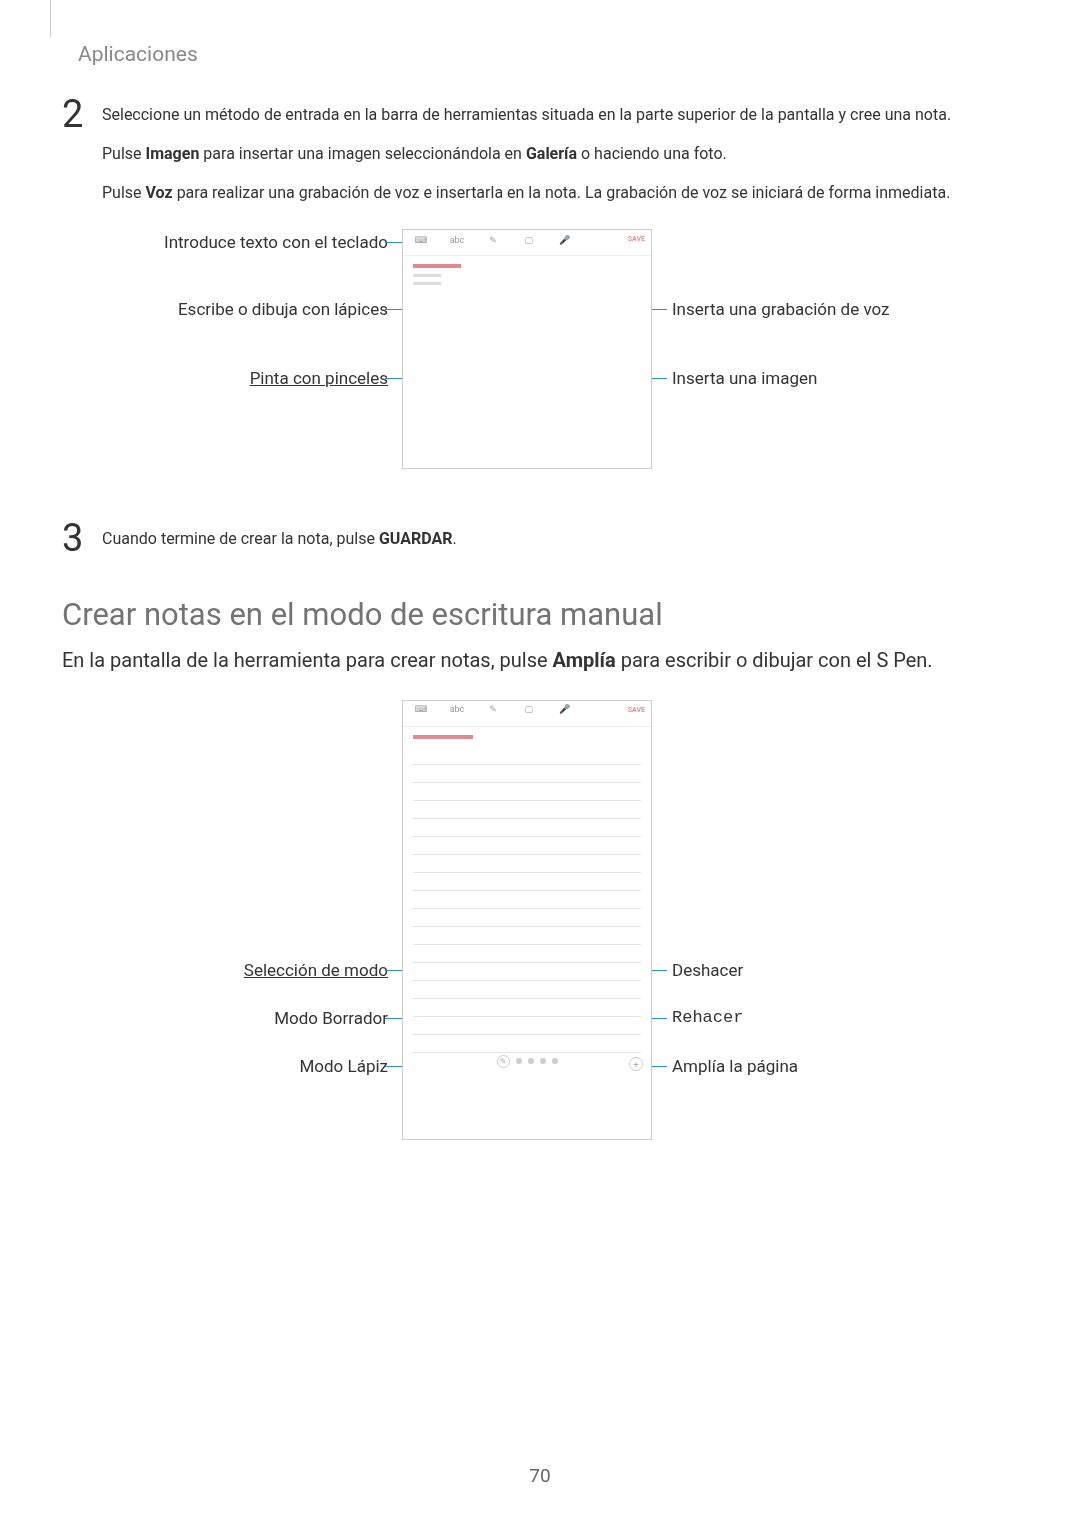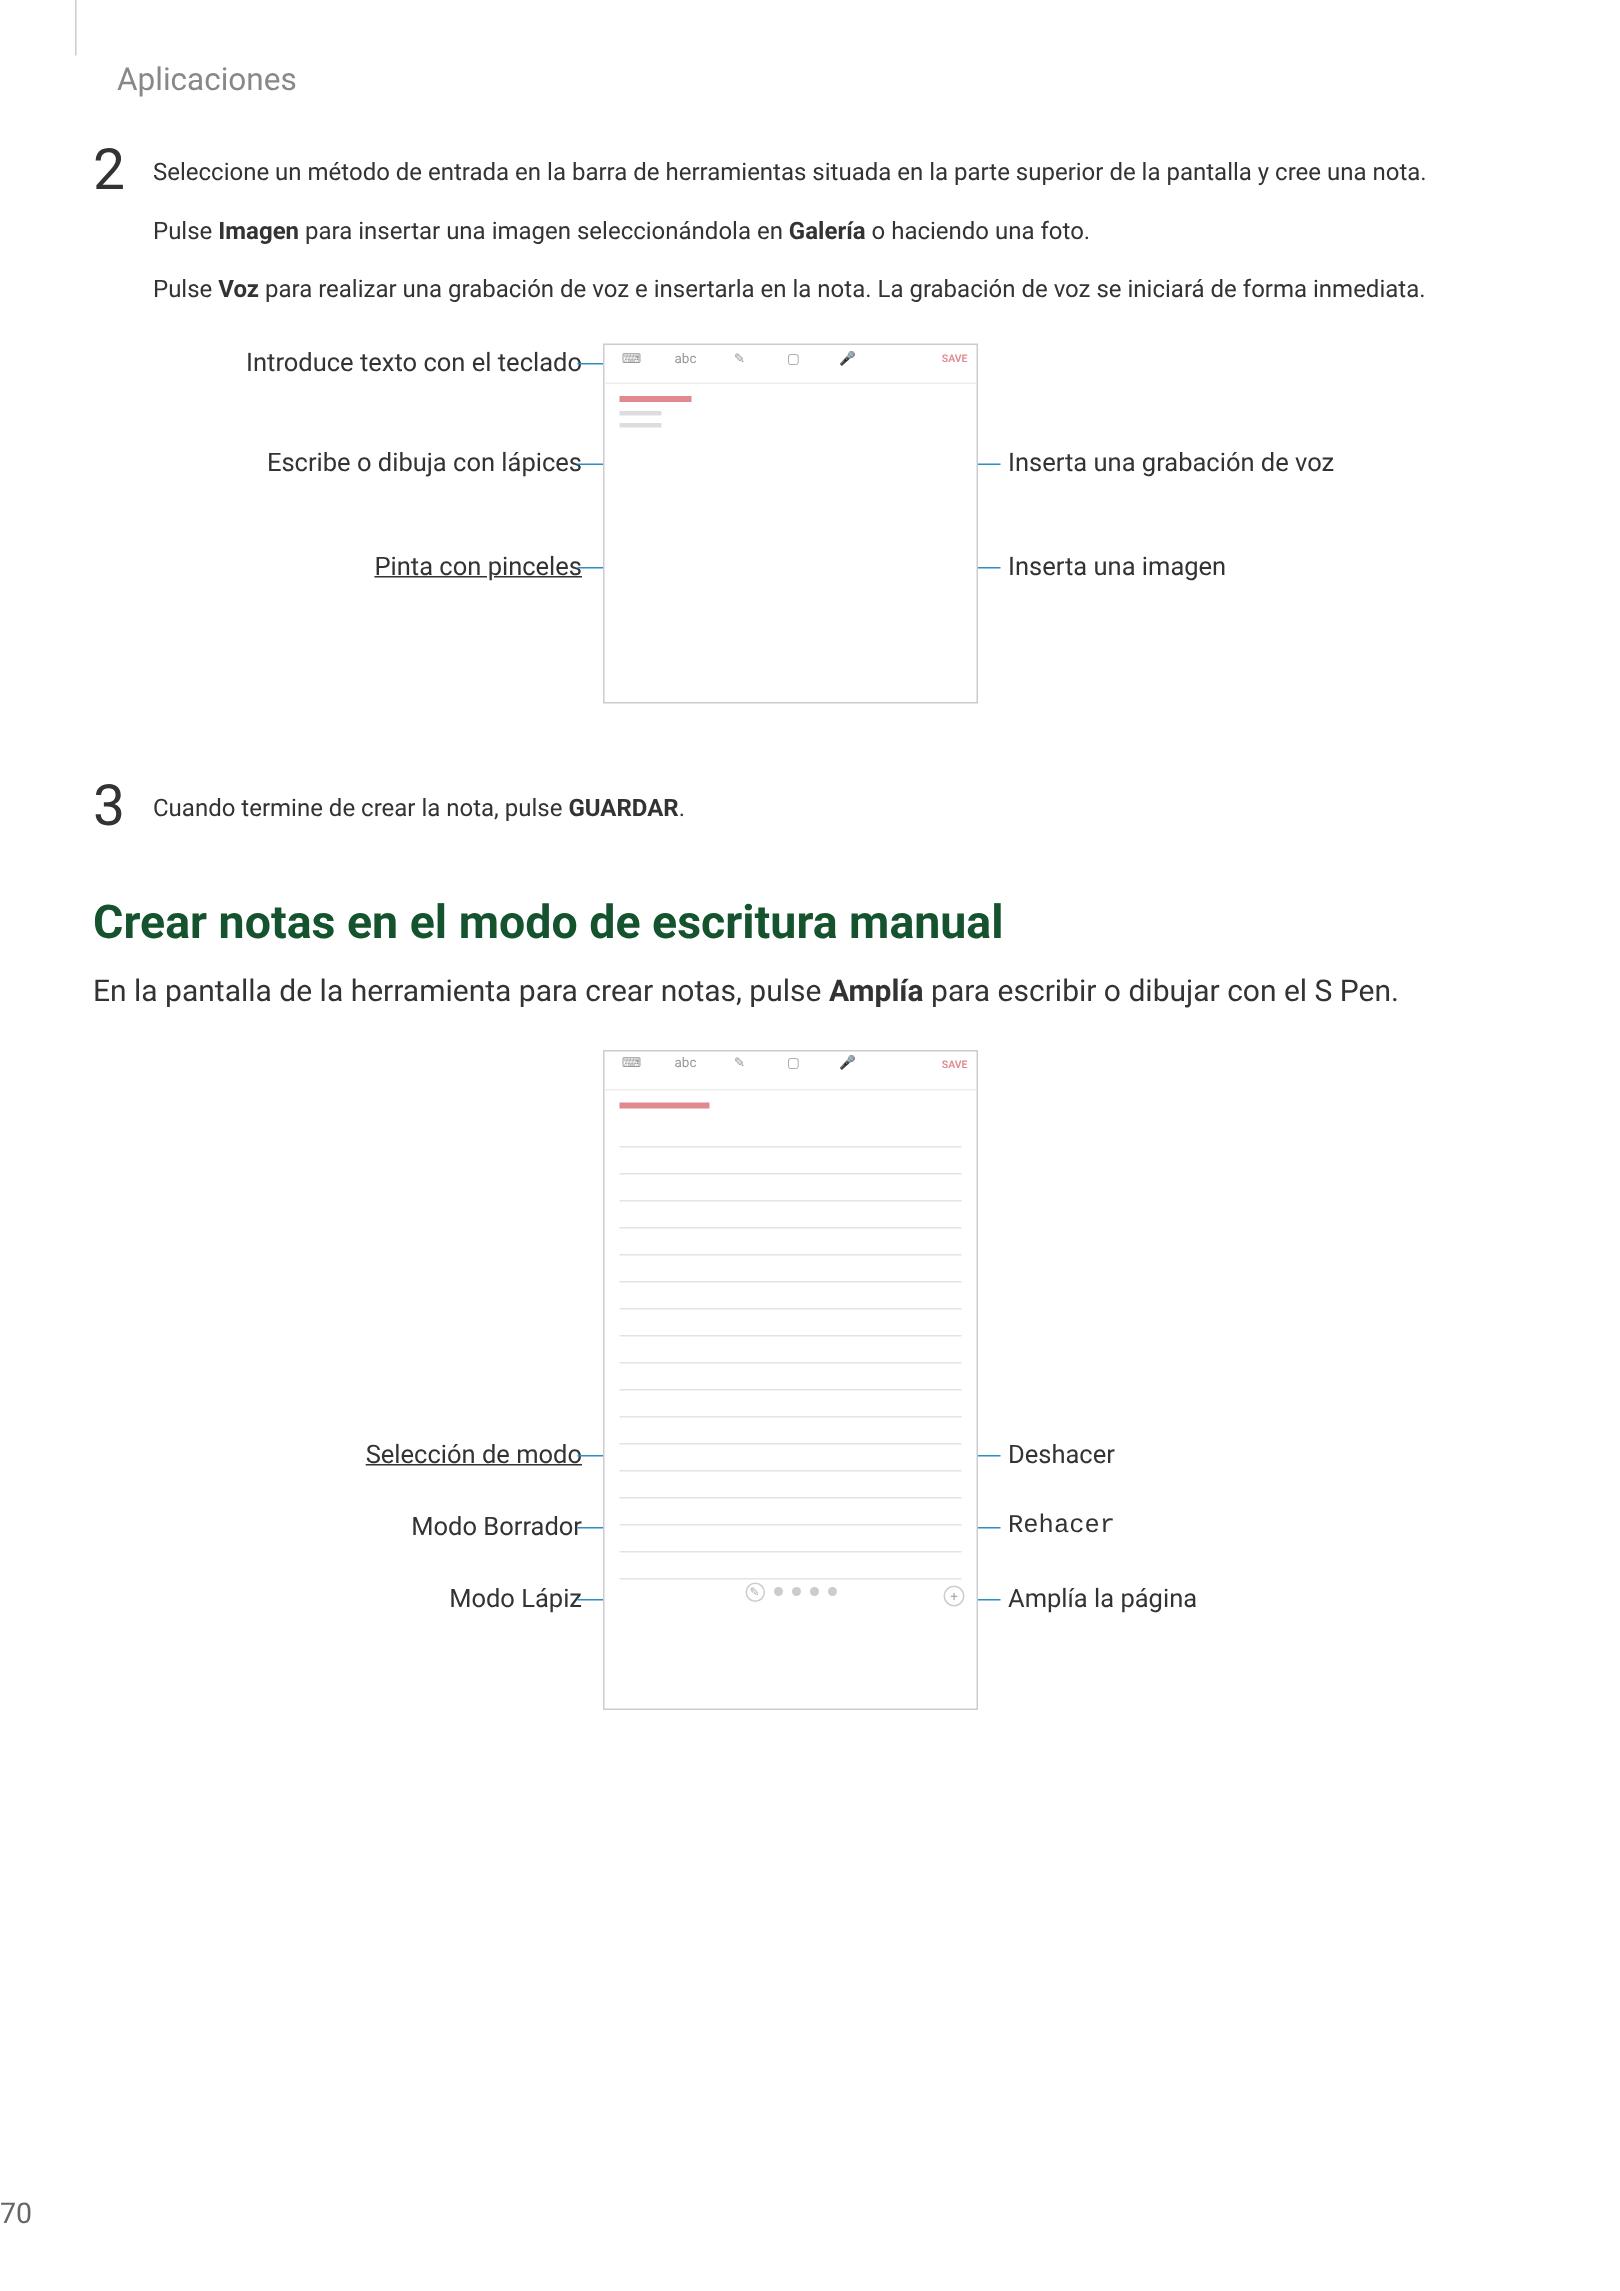--- a/index.html
+++ b/index.html
@@ -151,36 +151,37 @@
   .mock2 .plus {
     position: absolute;
     bottom: 68px;
     right: 8px;
     width: 14px;height:14px;border:1px solid #ccc;border-radius:50%;
     font-size:9px;color:#aaa;text-align:center;line-height:14px;
   }
 
   .heading {
     font-size: 31px;
-    font-weight: 700;
-    color: #14532d;
+    font-weight: 400;
+    color: #737373;
     margin-top: 30px;
     margin-bottom: 12px;
   }
   .body-text {
     font-size: 20px;
     line-height: 1.55;
     color: #333;
   }
   .body-text b { font-weight: 700; }
   .pagenum {
     position: absolute;
     bottom: 40px;
     left: 0;
     right: 0;
+    text-align: center;
     font-size: 19px;
     color: #666;
   }
 </style>
 </head>
 <body>
 
 <div class="vline-left"></div>
 <div class="breadcrumb">Aplicaciones</div>
 

